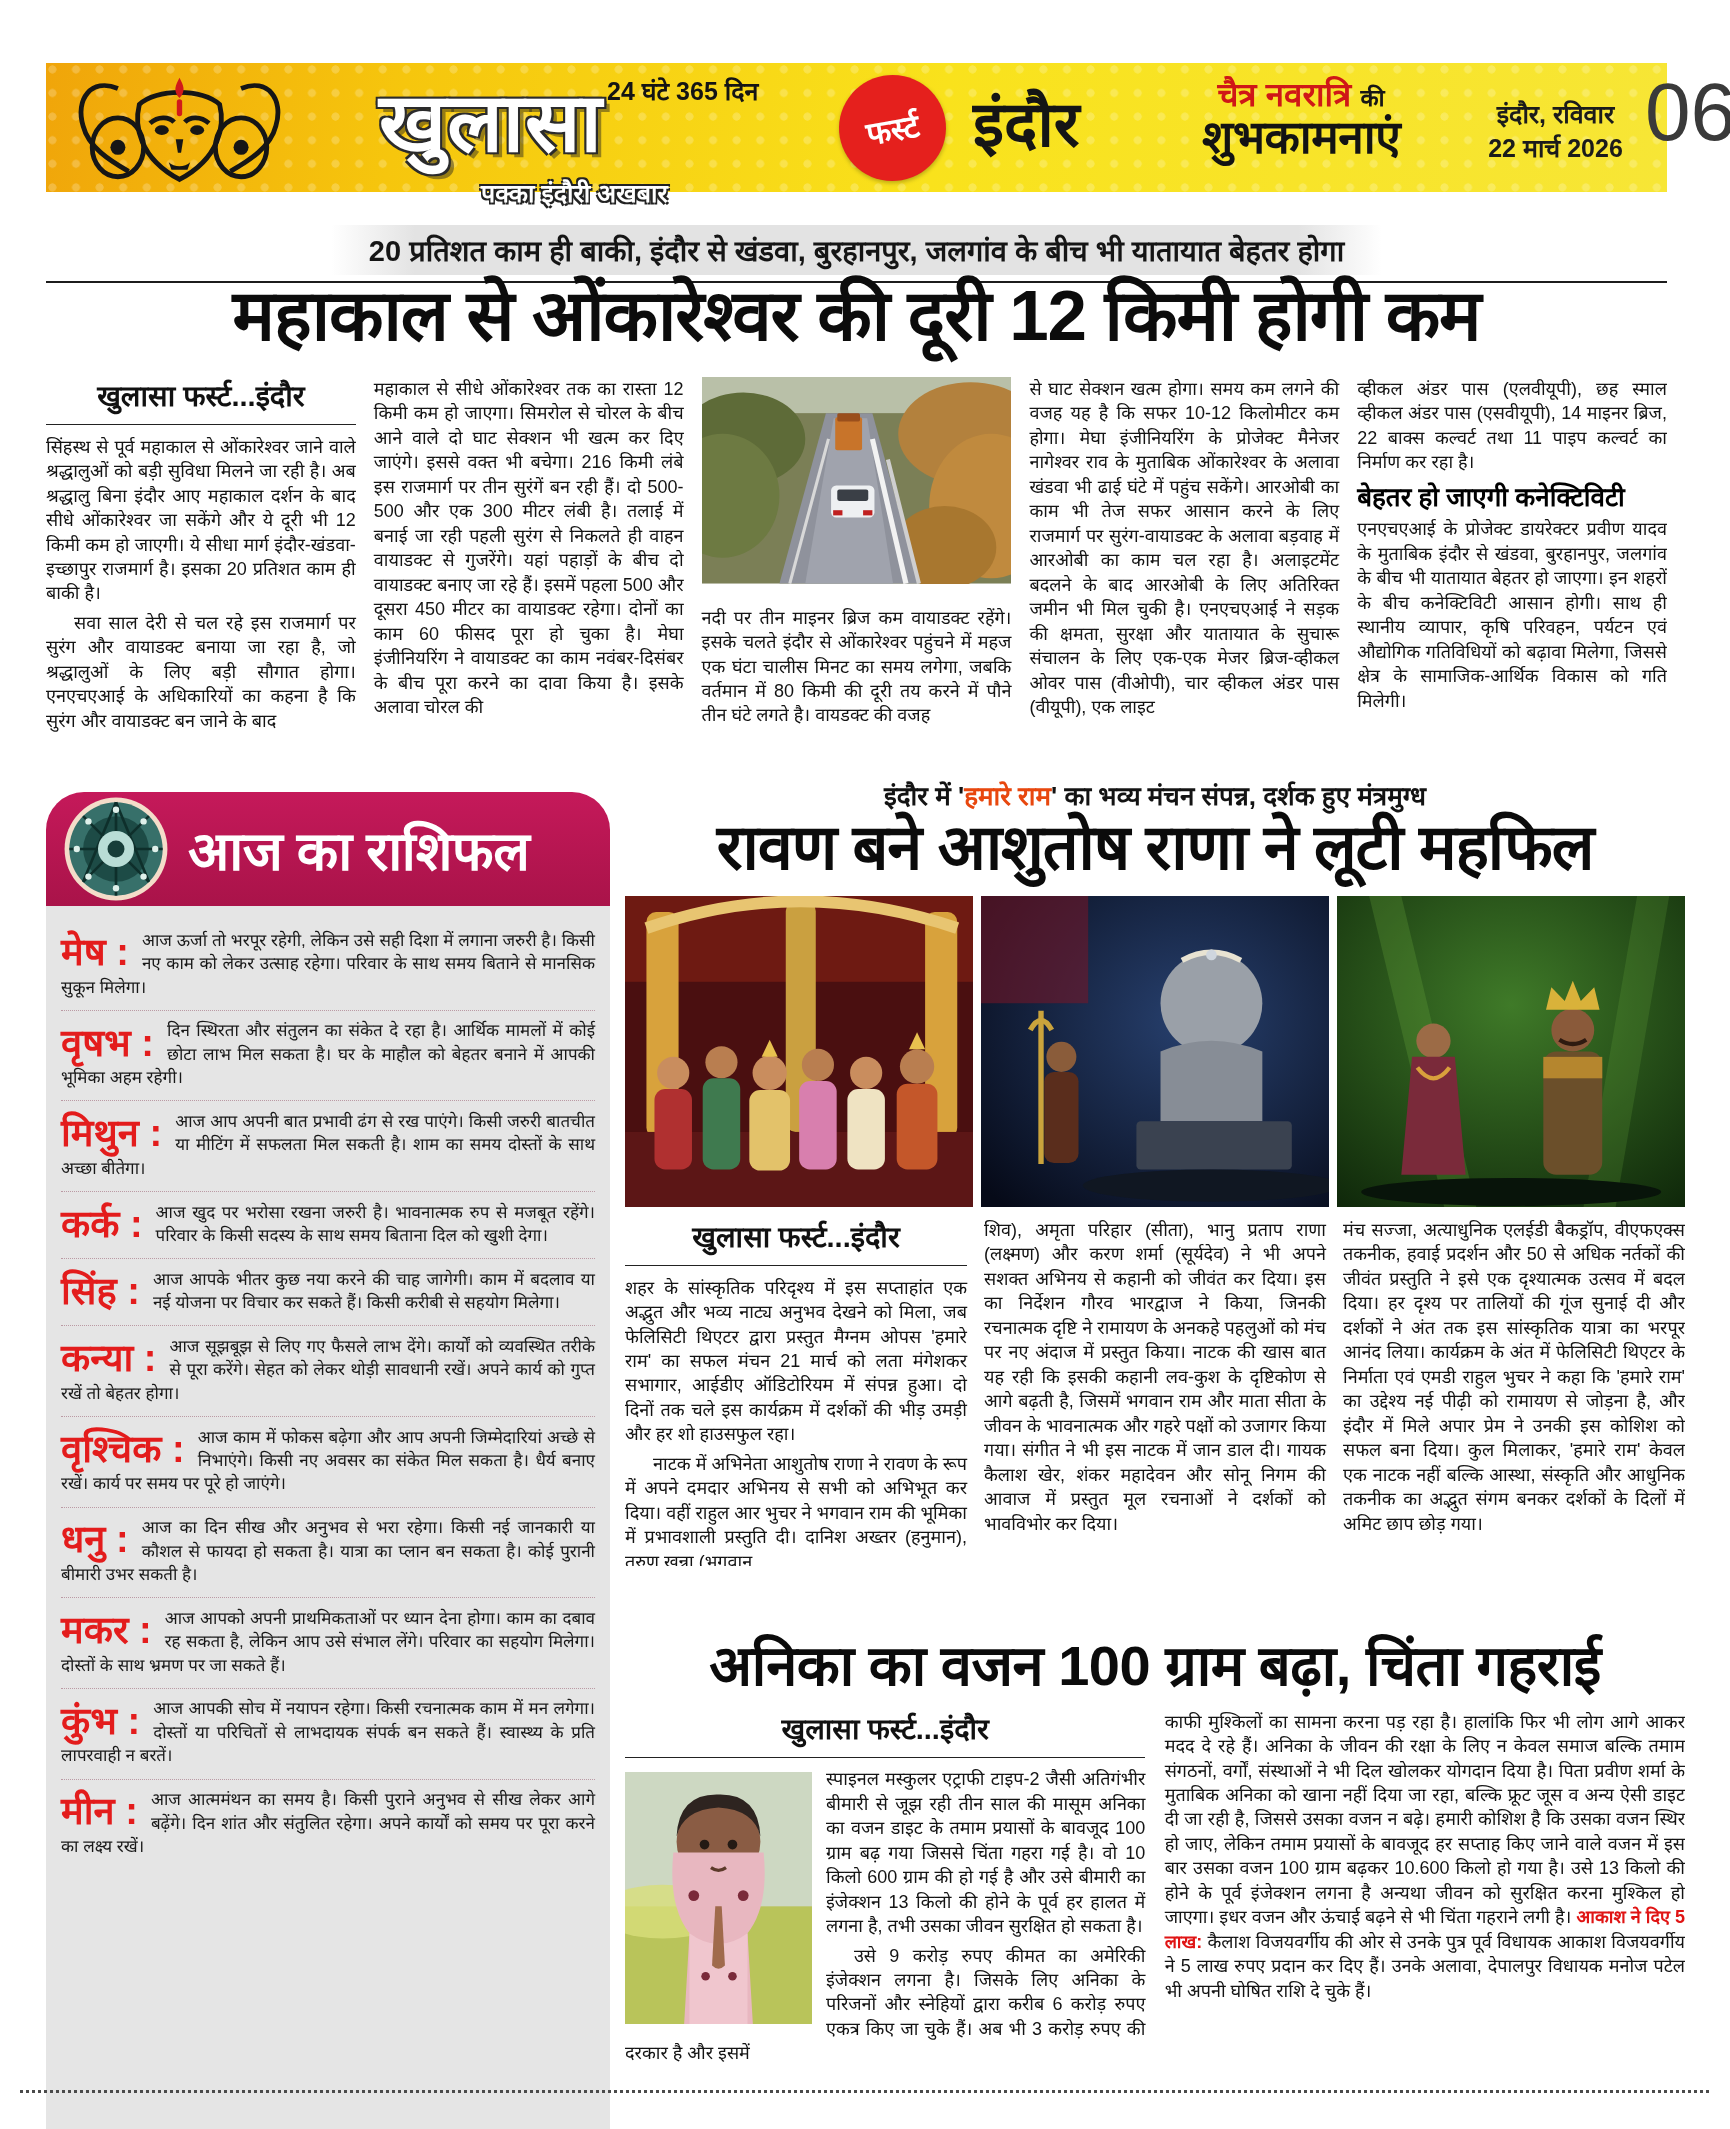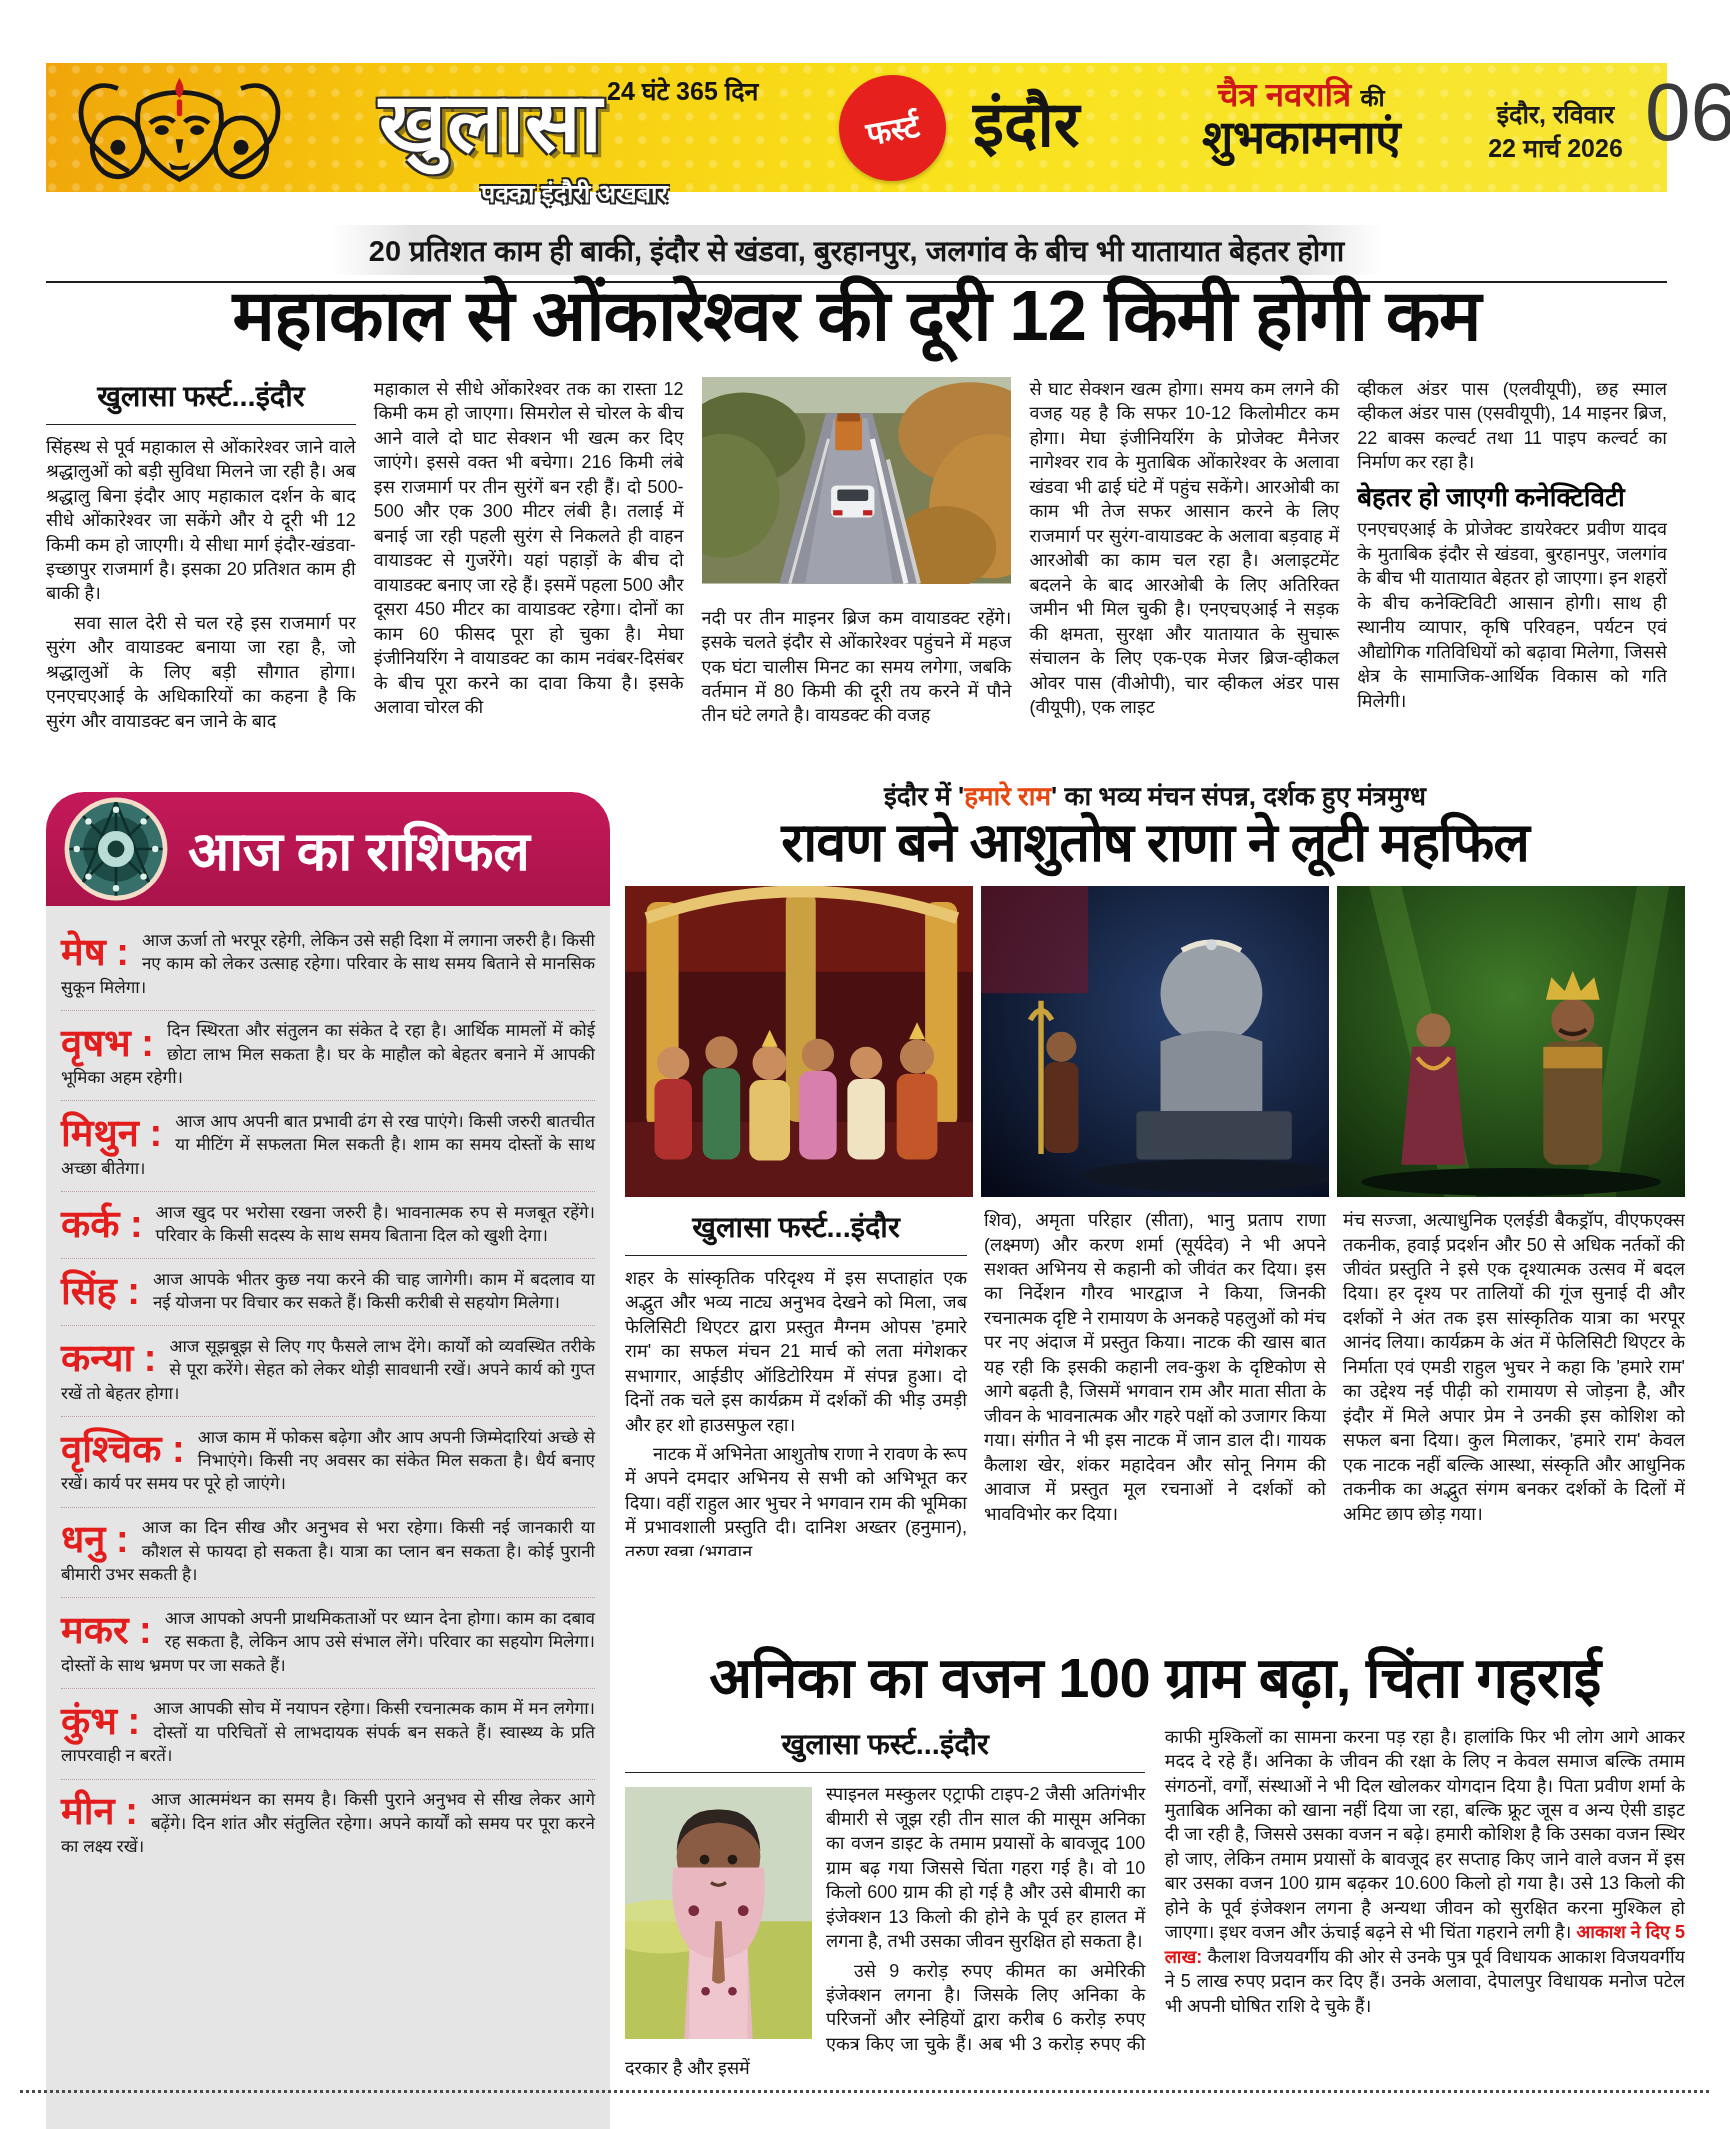--- a/index.html
+++ b/index.html
@@ -67,21 +67,21 @@
   .horo-entry{padding:8.6px 0 10.7px;border-bottom:1.6px dotted #bb9aa4;}
   .horo-entry:last-child{border-bottom:none;}
   .horo-entry::after{content:"";display:block;clear:both;}
   .sign{float:left;color:#e31c1c;font-weight:800;font-size:38px;line-height:1.02;margin:4.3px 13px 0 0;}
   .sign::after{content:" :";}
   .horo-text{font-size:17px;line-height:1.38;text-align:justify;color:#181818;}
   
   .drama{position:absolute;left:625px;top:777px;width:1060px;}
   .drama-kicker{text-align:center;font-size:26px;font-weight:800;color:#131313;}
   .drama-kicker .hl{color:#e8470e;}
-  .drama-headline{text-align:center;font-size:54px;font-weight:800;color:#0b0b0b;letter-spacing:-1.1px;margin-top:6.4px;line-height:1.1;}
+  .drama-headline{text-align:center;font-size:63px;font-weight:800;color:#0b0b0b;letter-spacing:-1.1px;margin-top:6.4px;line-height:1.1;}
   .drama-photos{display:flex;gap:7.5px;margin-top:14px;height:311px;}
   .ph{flex:1;overflow:hidden;}
   .ph svg{display:block;width:100%;height:100%;}
   .drama-cols{display:flex;gap:17px;margin-top:10.7px;height:348px;overflow:hidden;}
   .drama-cols .col{font-size:18px;}
   
   .anika{position:absolute;left:625px;top:1631px;width:1060px;}
   .anika-headline{text-align:center;font-size:56px;font-weight:800;color:#0b0b0b;letter-spacing:-0.5px;line-height:1.1;}
   .anika-cols{display:flex;gap:19.3px;margin-top:13px;height:361px;overflow:hidden;}
   .anika-cols .col{font-size:18px;}
@@ -363,21 +363,21 @@
     <div class="col">
       <p>शिव), अमृता परिहार (सीता), भानु प्रताप राणा (लक्ष्मण) और करण शर्मा (सूर्यदेव) ने भी अपने सशक्त अभिनय से कहानी को जीवंत कर दिया। इस का निर्देशन गौरव भारद्वाज ने किया, जिनकी रचनात्मक दृष्टि ने रामायण के अनकहे पहलुओं को मंच पर नए अंदाज में प्रस्तुत किया। नाटक की खास बात यह रही कि इसकी कहानी लव-कुश के दृष्टिकोण से आगे बढ़ती है, जिसमें भगवान राम और माता सीता के जीवन के भावनात्मक और गहरे पक्षों को उजागर किया गया। संगीत ने भी इस नाटक में जान डाल दी। गायक कैलाश खेर, शंकर महादेवन और सोनू निगम की आवाज में प्रस्तुत मूल रचनाओं ने दर्शकों को भावविभोर कर दिया।</p>
     </div>
     <div class="col">
       <p>मंच सज्जा, अत्याधुनिक एलईडी बैकड्रॉप, वीएफएक्स तकनीक, हवाई प्रदर्शन और 50 से अधिक नर्तकों की जीवंत प्रस्तुति ने इसे एक दृश्यात्मक उत्सव में बदल दिया। हर दृश्य पर तालियों की गूंज सुनाई दी और दर्शकों ने अंत तक इस सांस्कृतिक यात्रा का भरपूर आनंद लिया। कार्यक्रम के अंत में फेलिसिटी थिएटर के निर्माता एवं एमडी राहुल भुचर ने कहा कि 'हमारे राम' का उद्देश्य नई पीढ़ी को रामायण से जोड़ना है, और इंदौर में मिले अपार प्रेम ने उनकी इस कोशिश को सफल बना दिया। कुल मिलाकर, 'हमारे राम' केवल एक नाटक नहीं बल्कि आस्था, संस्कृति और आधुनिक तकनीक का अद्भुत संगम बनकर दर्शकों के दिलों में अमिट छाप छोड़ गया।</p>
     </div>
   </div>
 </section>
 
 <section class="anika">
-  <h2 class="anika-headline" style="margin:16px;">अनिका का वजन 100 ग्राम बढ़ा, चिंता गहराई</h2>
+  <h2 class="anika-headline" style="margin:4px;">अनिका का वजन 100 ग्राम बढ़ा, चिंता गहराई</h2>
   <div class="anika-cols">
     <div class="col">
       <div class="byline">खुलासा फर्स्ट...इंदौर</div>
       <div class="child-photo">
         <svg viewBox="0 0 348 470" preserveAspectRatio="none" xmlns="http://www.w3.org/2000/svg">
           <rect width="348" height="470" fill="#cdd8c2"></rect>
           <rect y="250" width="348" height="220" fill="#b9c45a"></rect>
           <ellipse cx="70" cy="260" rx="120" ry="50" fill="#d8de7a" opacity="0.8"></ellipse>
           <circle cx="174" cy="130" r="78" fill="#8a5c44"></circle>
           <path d="M96 120 Q100 40 174 42 Q248 40 252 120 Q240 70 174 66 Q108 70 96 120 Z" fill="#2e2420"></path>

